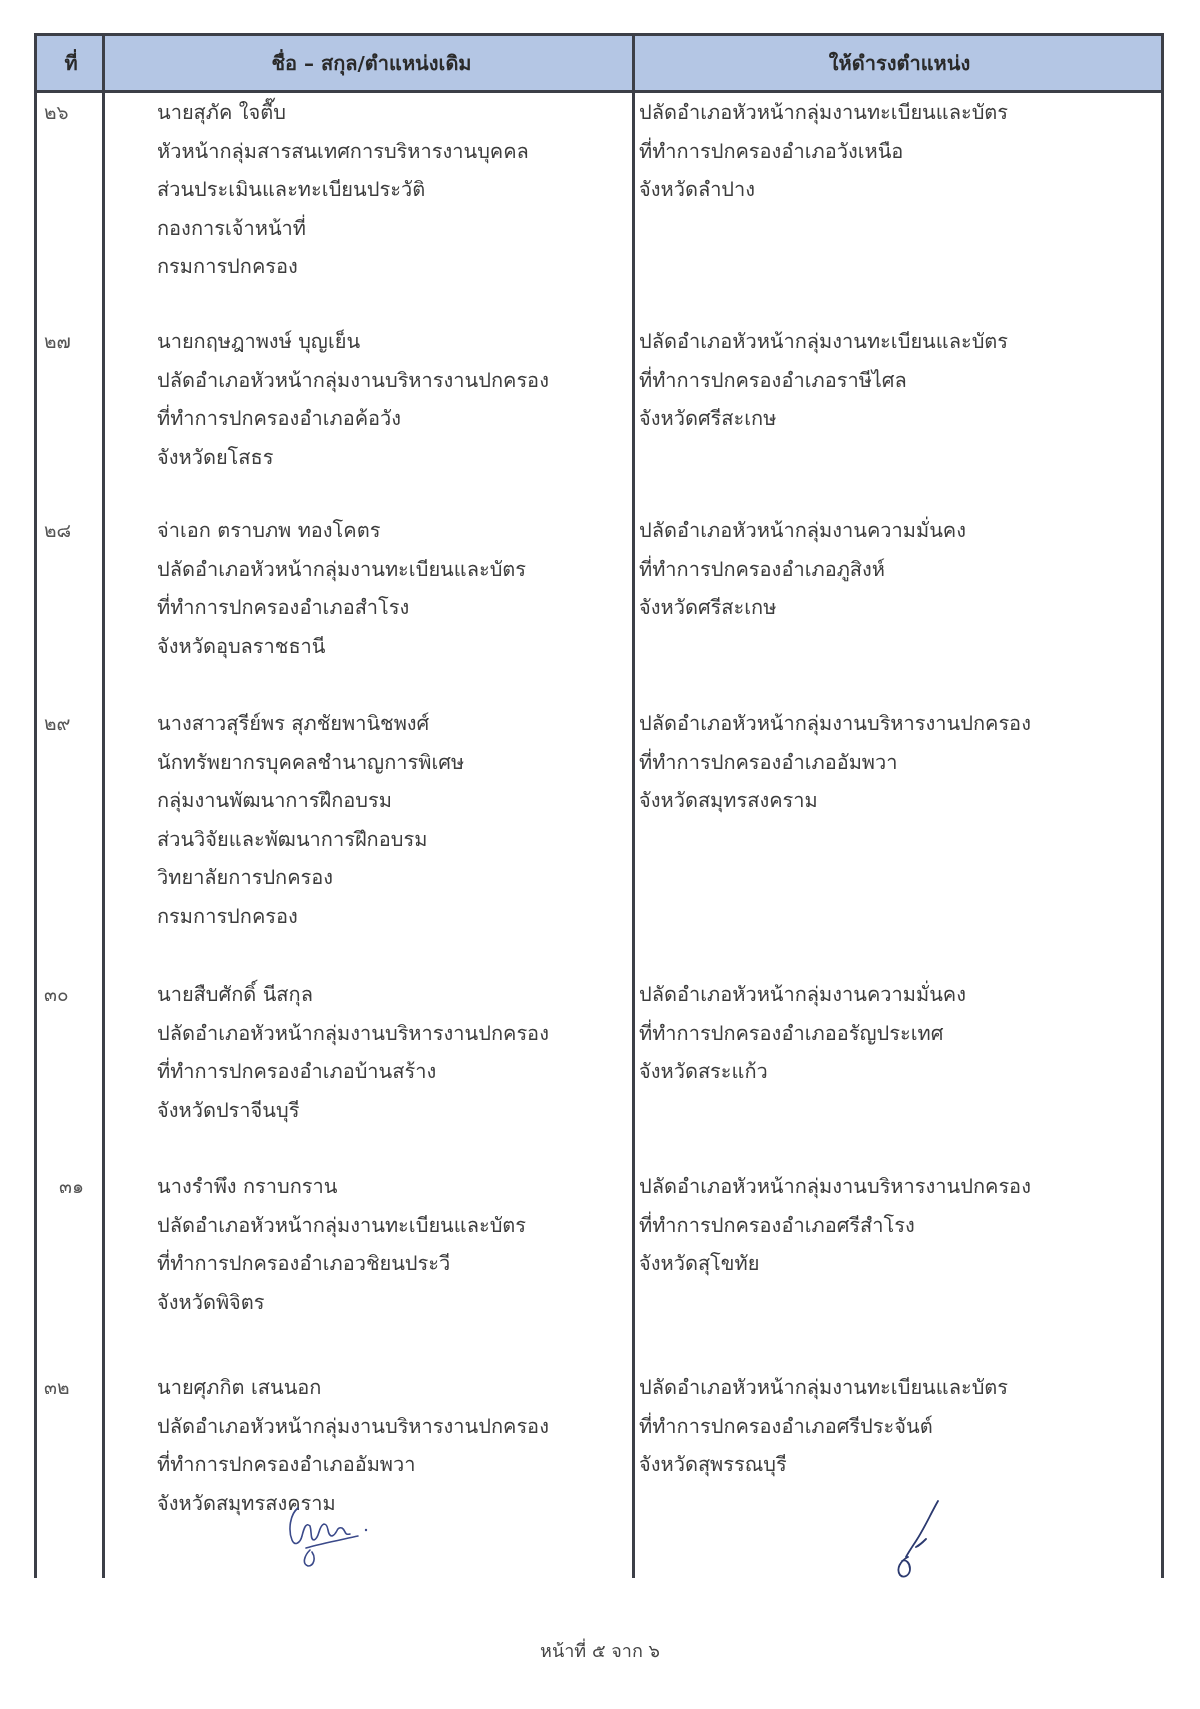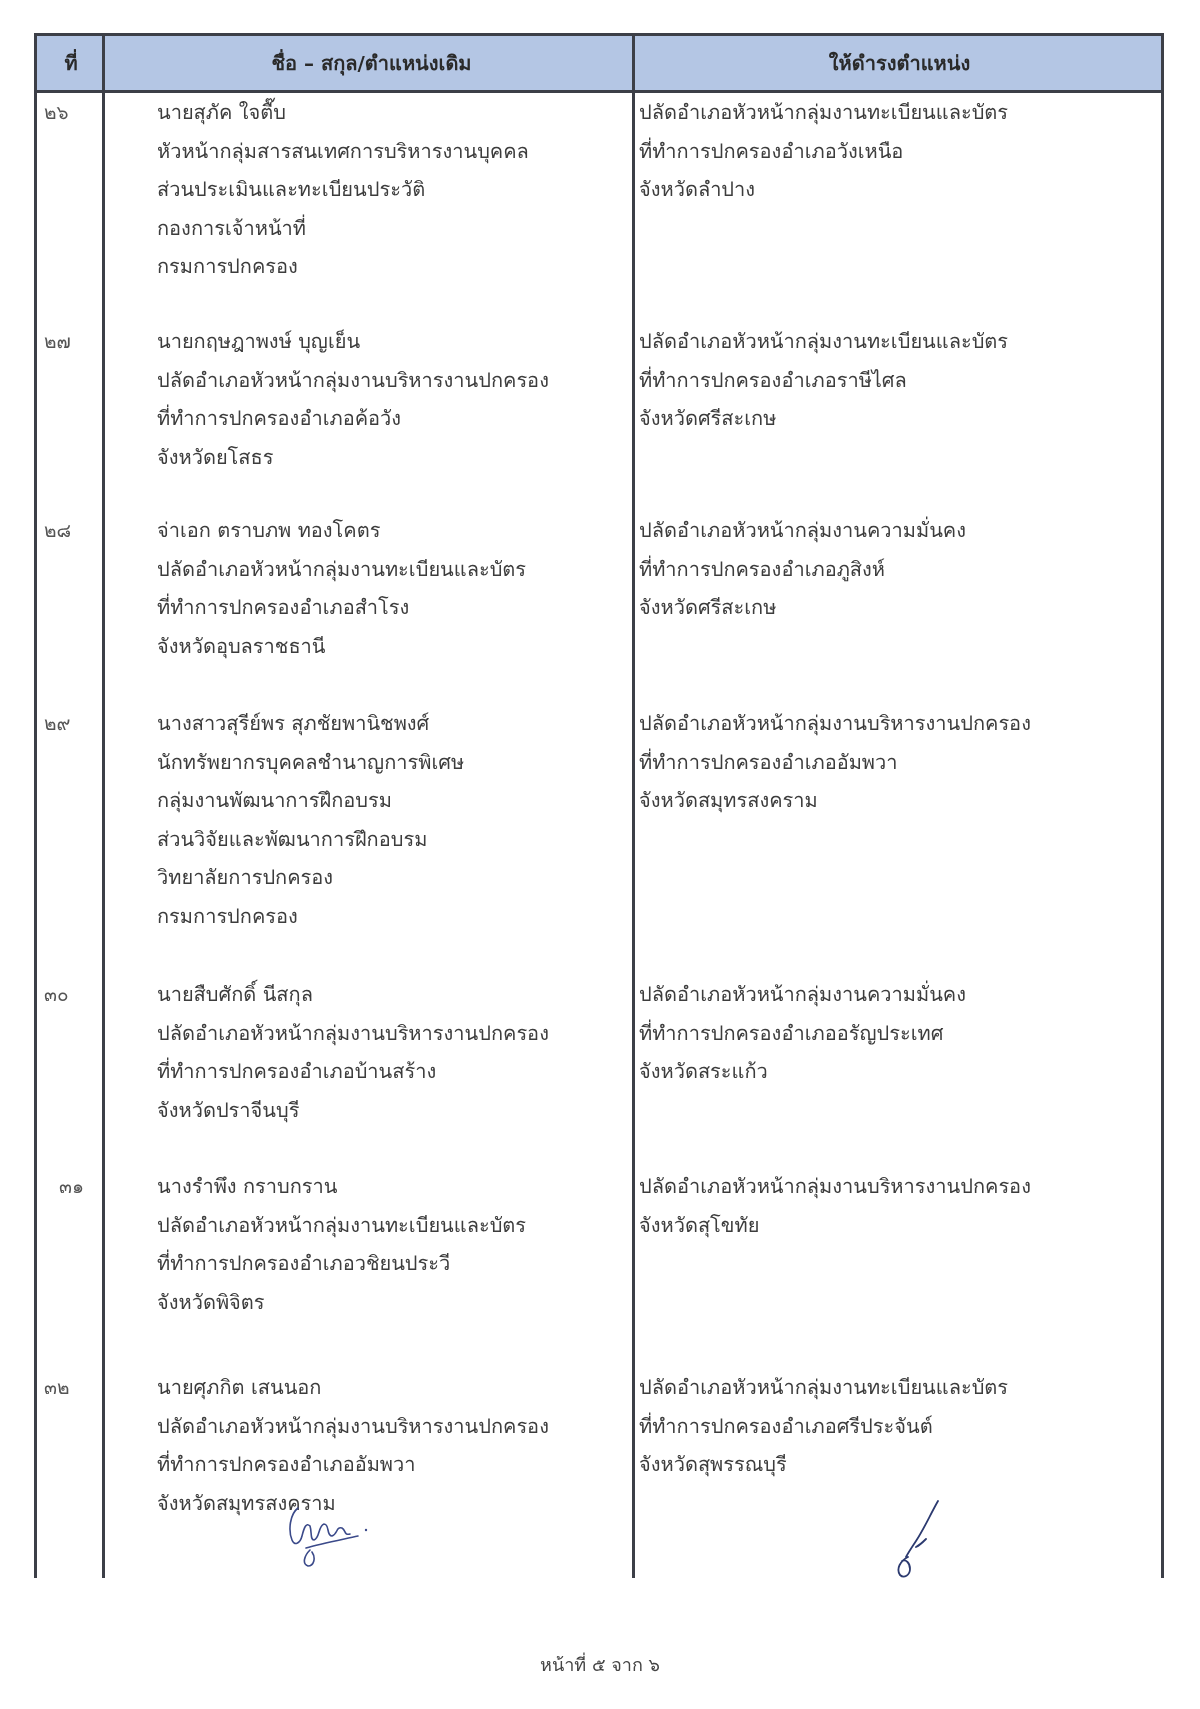--- a/index.html
+++ b/index.html
@@ -27,21 +27,21 @@
   .body-area { position: absolute; left: 0; top: 60px; width: 1130px; height: 1485px; }
   .row { position: absolute; left: 0; width: 1130px; }
   .no {
     position: absolute; left: 10px; width: 55px; font-size: 19px; color: #555;
   }
   .col-old { position: absolute; left: 75px; width: 520px; margin-left: 48px; }
   .col-new { position: absolute; left: 605px; width: 520px; }
   .line { height: 38.5px; line-height: 38px; font-size: 20px; white-space: nowrap; color: #3d3d3d; }
   .footer {
     position: absolute; left: 0; width: 1200px; top: 1636px; text-align: center;
-    font-size: 18px; color: #444; margin-top: 14px;
+    font-size: 18px; color: #444;
   }
   .sig { position: absolute; }
 </style>
 </head>
 <body>
 
 <div class="page">
   <div class="table">
     <div class="header">
       <div class="cell h-no">ที่</div>
@@ -137,20 +137,21 @@
       <div class="row" style="top:1074px;">
         <div class="no" style="line-height:38px;text-align:center;">๓๑</div>
         <div class="col-old">
           <div class="line">นางรำพึง กราบกราน</div>
           <div class="line">ปลัดอำเภอหัวหน้ากลุ่มงานทะเบียนและบัตร</div>
           <div class="line">ที่ทำการปกครองอำเภอวชิยนประวี</div>
           <div class="line">จังหวัดพิจิตร</div>
         </div>
         <div class="col-new">
           <div class="line">ปลัดอำเภอหัวหน้ากลุ่มงานบริหารงานปกครอง</div>
+          <div class="line">ที่ทำการปกครองอำเภอศรีสำโรง</div>
           <div class="line">จังหวัดสุโขทัย</div>
         </div>
       </div>
 
       <div class="row" style="top:1275px;">
         <div class="no" style="line-height:38px;">๓๒</div>
         <div class="col-old">
           <div class="line">นายศุภกิต เสนนอก</div>
           <div class="line">ปลัดอำเภอหัวหน้ากลุ่มงานบริหารงานปกครอง</div>
           <div class="line">ที่ทำการปกครองอำเภออัมพวา</div>

